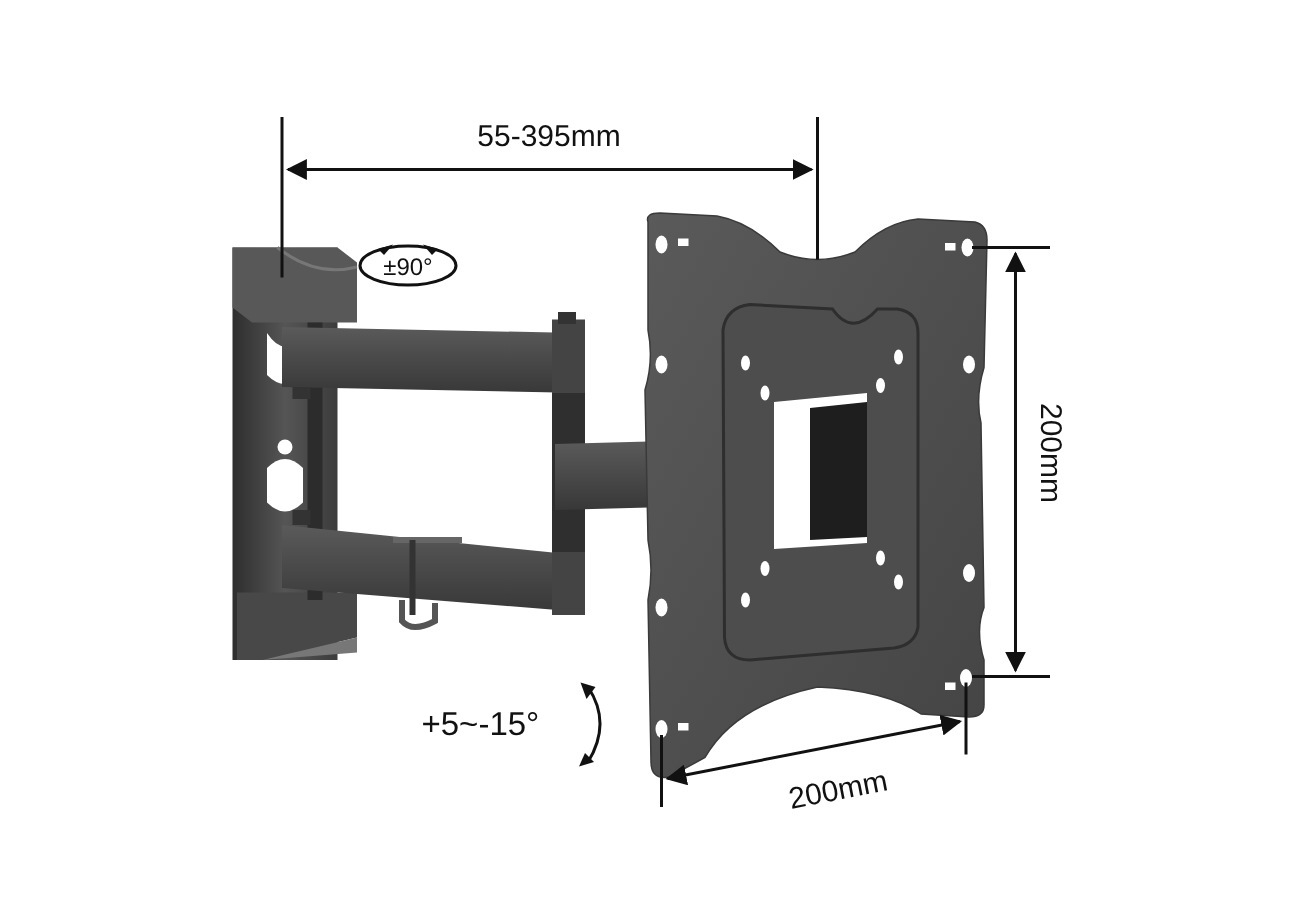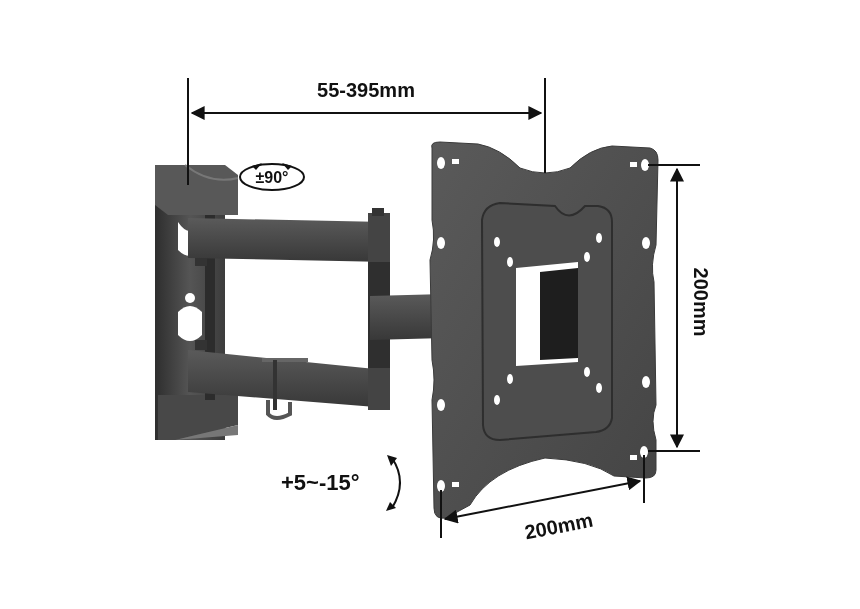--- a/index.html
+++ b/index.html
@@ -1,17 +1,17 @@
 <!DOCTYPE html>
 <html><head>
 <meta charset="utf-8">
 <style>
   html, body { margin: 0; padding: 0; background: #ffffff; }
   body { width: 860px; height: 609px; overflow: hidden; position: relative; font-family: "Liberation Sans", sans-serif; }
-  #stage { position: absolute; left: 0; top: 0; width: 860px; height: 467px; font-weight: bold; }
+  #stage { position: absolute; left: 0; top: 0; width: 860px; height: 467px; }
   svg text { font-family: "Liberation Sans", sans-serif; fill: #111; }
 </style>
 </head>
 <body>
 
 <div id="stage">
 <svg width="860" height="609" viewBox="0 0 860 609" xmlns="http://www.w3.org/2000/svg">
   <defs>
     <marker id="arrow" viewBox="0 0 10 10" refX="9" refY="5" markerWidth="7" markerHeight="7" orient="auto-start-reverse">
       <path d="M0,0 L10,5 L0,10 z" fill="#111"></path>

